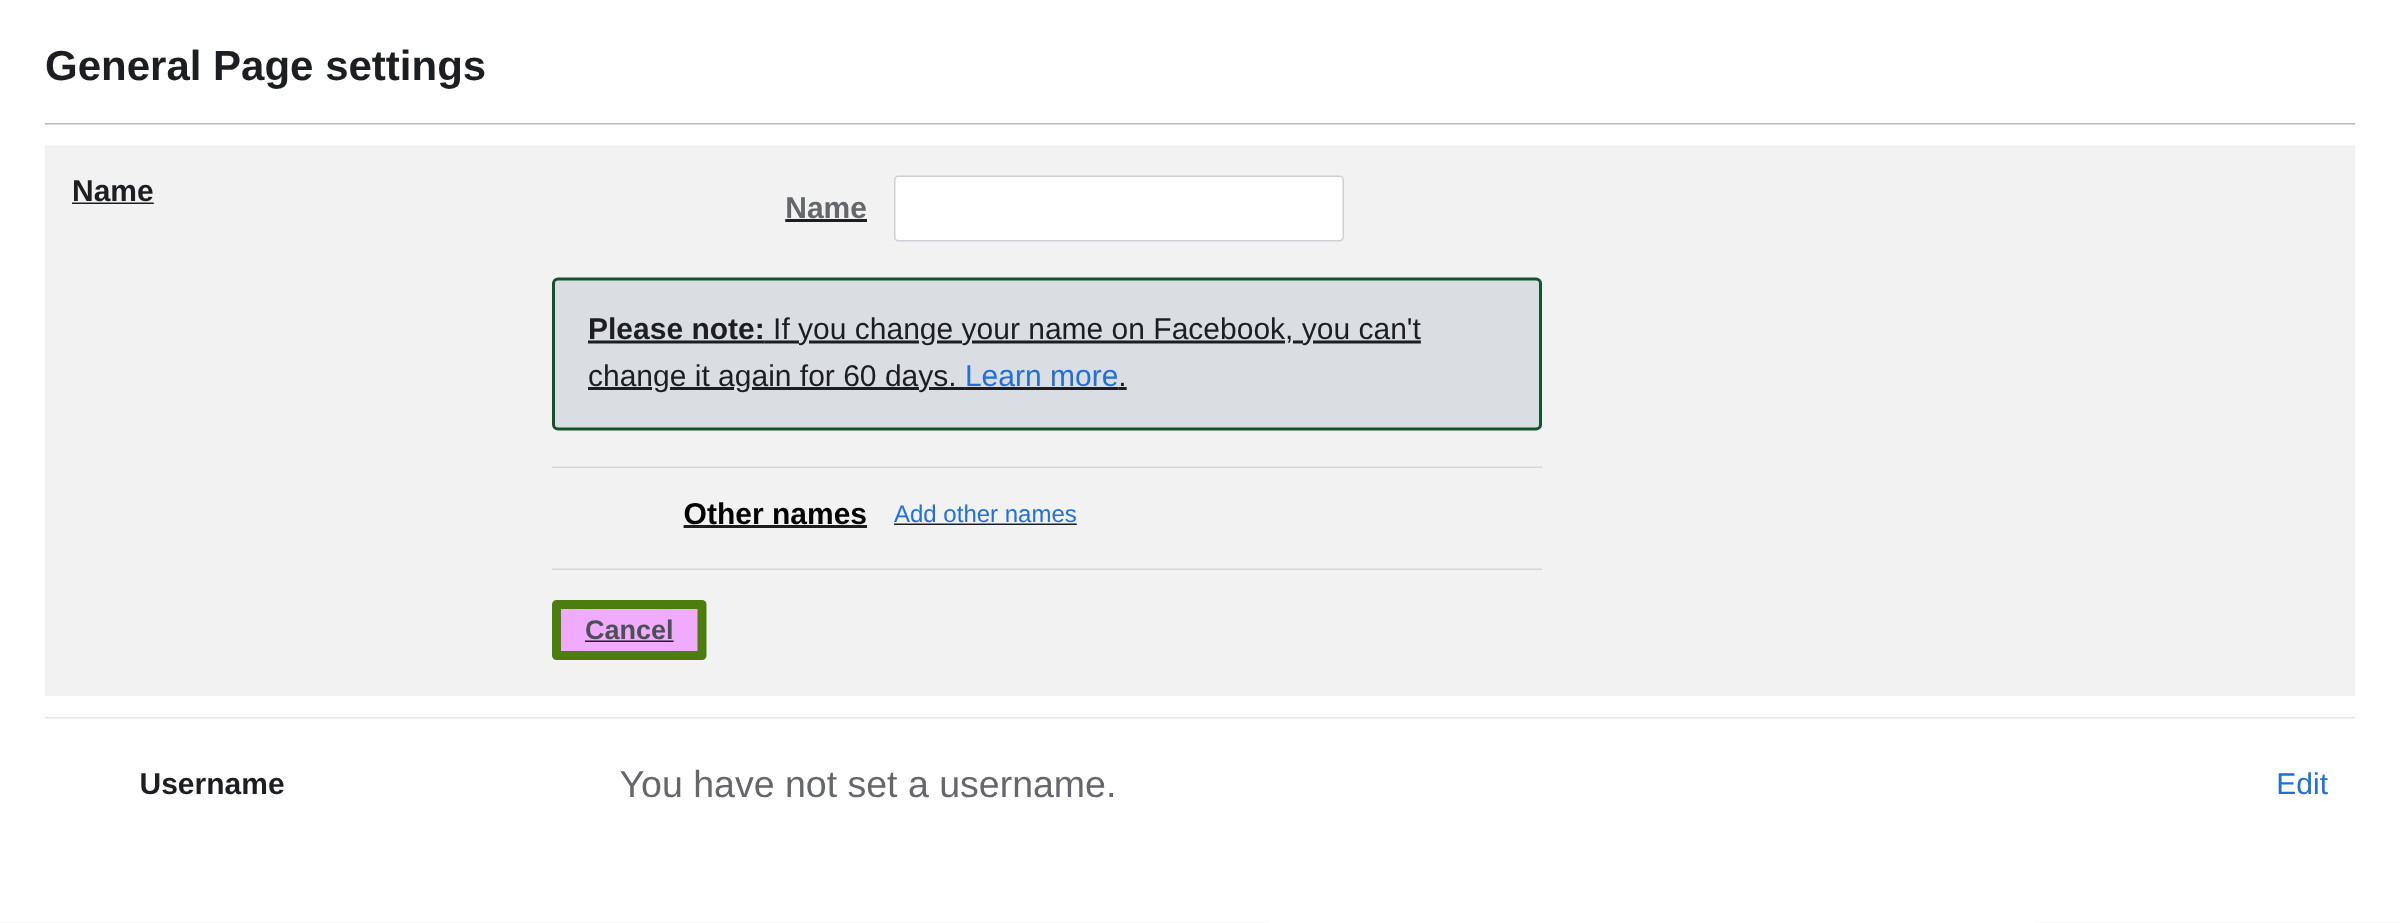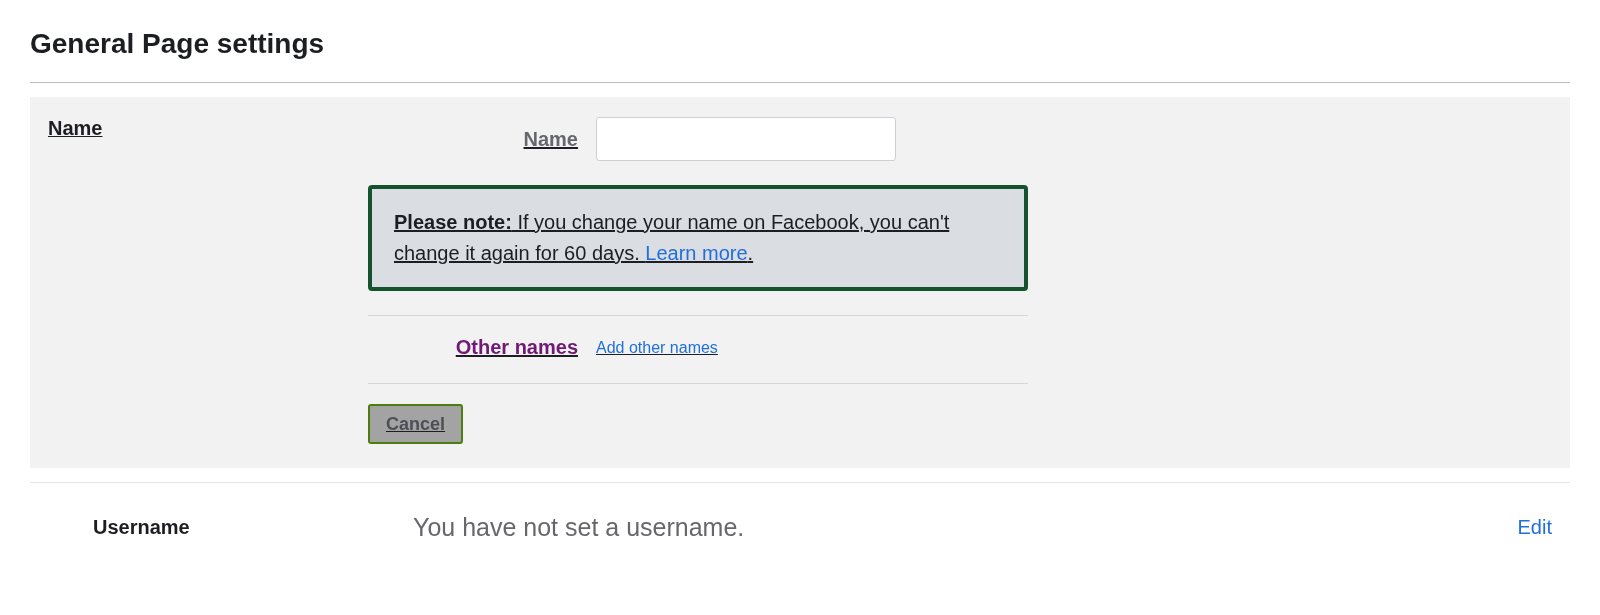--- a/index.html
+++ b/index.html
@@ -60,21 +60,21 @@
       height: 44px;
       width: 300px;
       border: 1px solid #ccd0d5;
       border-radius: 3px;
       background: #fff;
       font-size: 18px;
       padding: 0 10px;
     }
     .note-box {
       background: #dadde1;
-      border: 4px solid #14532d;
+      border: 2px solid #14532d;
       border-radius: 4px;
       padding: 18px 22px;
       width: 660px;
       font-size: 20px;
       line-height: 1.55;
       color: #1c1e21;
     }
     .note-prefix {
       font-weight: 700;
     }
@@ -91,21 +91,21 @@
     }
     .other-names-row {
       display: flex;
       align-items: center;
       margin-bottom: 10px;
       width: 660px;
     }
     .other-names-label {
       font-size: 20px;
       font-weight: 700;
-      color: #701a75;
+      color: #000000;
       text-align: right;
       width: 210px;
       margin-right: 18px;
     }
     .button-row {
       display: flex;
       gap: 10px;
       margin-top: 10px;
     }
     .btn {
@@ -117,23 +117,23 @@
       cursor: pointer;
       display: inline-flex;
       align-items: center;
     }
     .btn-primary {
       background: #4267b2;
       color: #fff;
       border: 1px solid #3b5998;
     }
     .btn-secondary {
-      background: #a3a3a3;
+      background: #f0abfc;
       color: #4b4f56;
-      border: 2px solid #4d7c0f;
+      border: 6px solid #4d7c0f;
     }
     .section-username {
       display: flex;
       align-items: center;
       padding: 30px 18px 0 18px;
       border-top: 1px solid #e5e5e5;
       margin-top: 14px;
     }
     .username-label-col {
       width: 320px;

